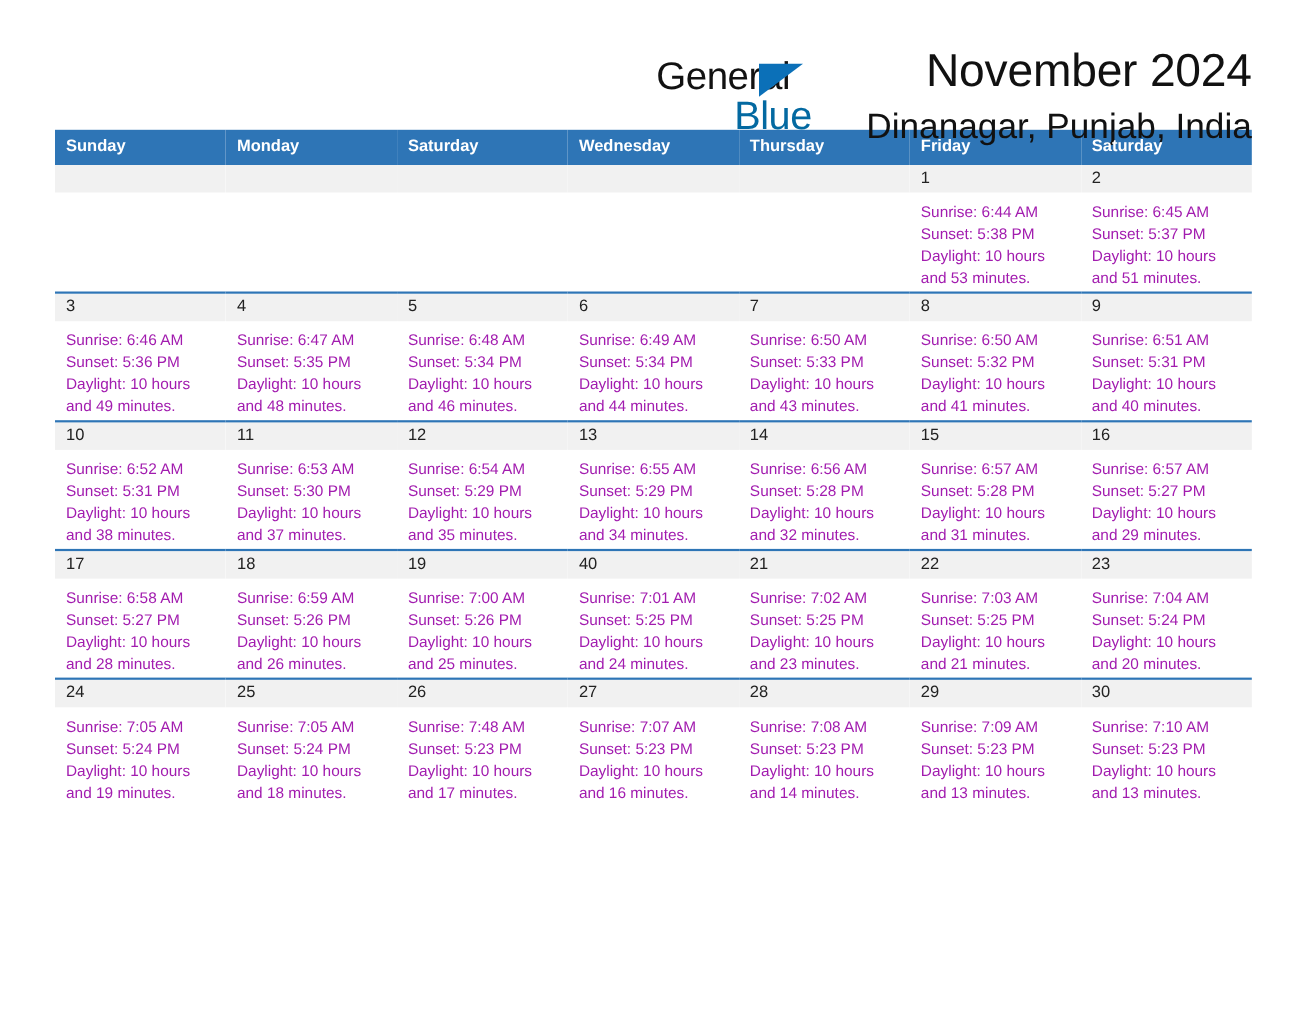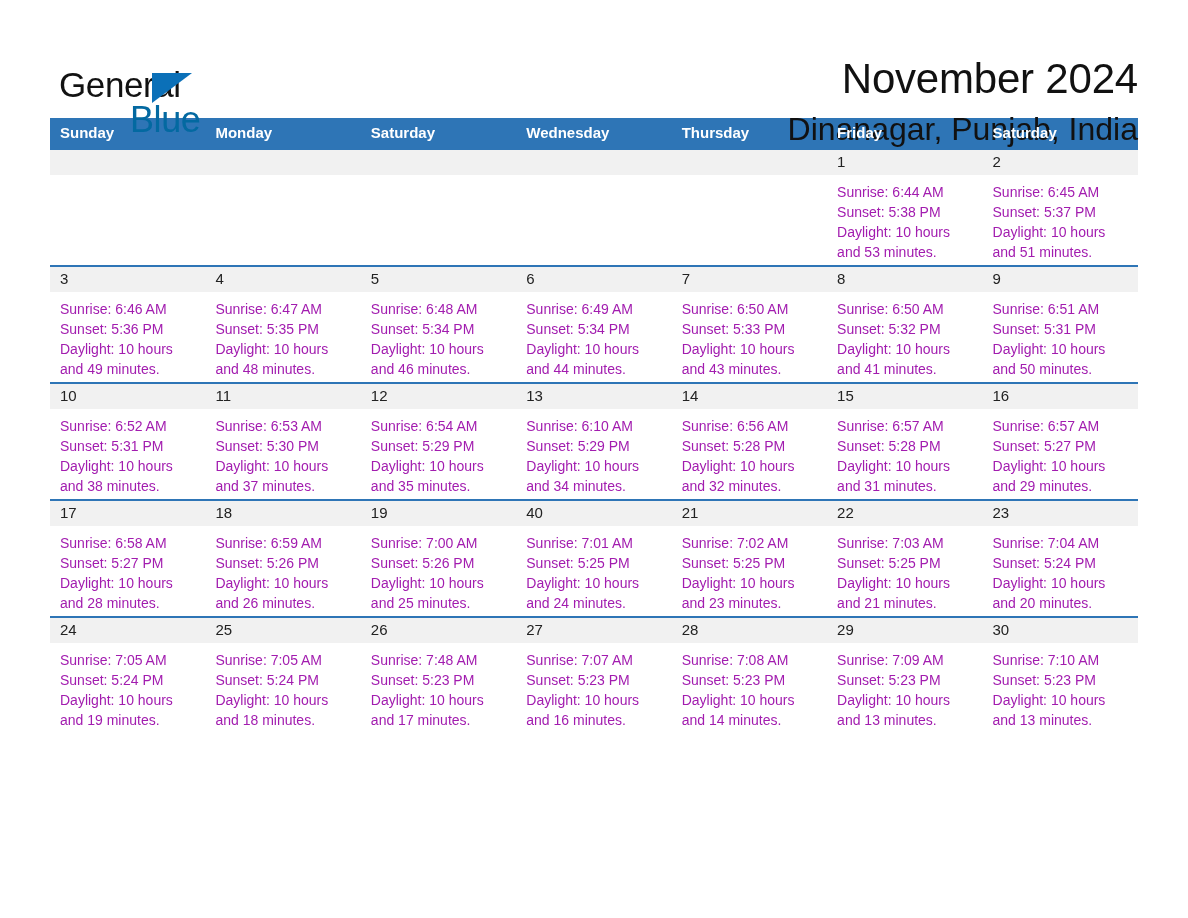--- a/index.html
+++ b/index.html
@@ -19,23 +19,23 @@
     width: 1188px;
     height: 918px;
     box-sizing: border-box;
     padding: 0 50px;
   }
 
   
   .header {
     display: flex;
     align-items: flex-start;
-    justify-content: space-between;
+    justify-content: flex-end;
     height: 118px;
-    padding-top: 55px;
+    padding-top: 40px;
     box-sizing: border-box;
   }
   .logo {
     position: relative;
     width: 200px;
     height: 76px;
     user-select: none;
   }
   .logo-general {
     position: absolute;
@@ -287,21 +287,21 @@
               <div>Daylight: 10 hours</div>
               <div>and 41 minutes.</div>
             </div>
           </td>
           <td>
             <div class="daynum-strip">9</div>
             <div class="cell-body">
               <div>Sunrise: 6:51 AM</div>
               <div>Sunset: 5:31 PM</div>
               <div>Daylight: 10 hours</div>
-              <div>and 50 minutes.</div>
+              <div>and 40 minutes.</div>
             </div>
           </td>
         </tr>
         <tr class="week-row">
           <td>
             <div class="daynum-strip">10</div>
             <div class="cell-body">
               <div>Sunrise: 6:52 AM</div>
               <div>Sunset: 5:31 PM</div>
               <div>Daylight: 10 hours</div>
@@ -322,21 +322,21 @@
             <div class="cell-body">
               <div>Sunrise: 6:54 AM</div>
               <div>Sunset: 5:29 PM</div>
               <div>Daylight: 10 hours</div>
               <div>and 35 minutes.</div>
             </div>
           </td>
           <td>
             <div class="daynum-strip">13</div>
             <div class="cell-body">
-              <div>Sunrise: 6:10 AM</div>
+              <div>Sunrise: 6:55 AM</div>
               <div>Sunset: 5:29 PM</div>
               <div>Daylight: 10 hours</div>
               <div>and 34 minutes.</div>
             </div>
           </td>
           <td>
             <div class="daynum-strip">14</div>
             <div class="cell-body">
               <div>Sunrise: 6:56 AM</div>
               <div>Sunset: 5:28 PM</div>

